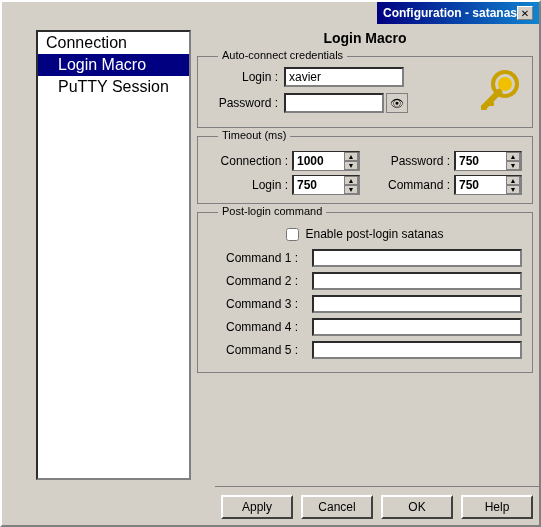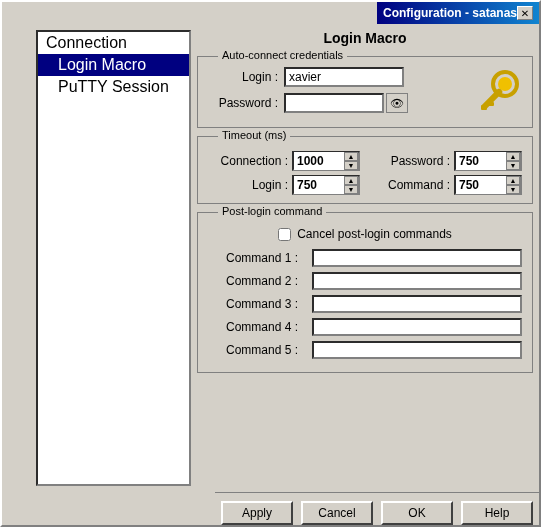--- a/index.html
+++ b/index.html
@@ -283,21 +283,21 @@
       background: white;
       font-size: 12px;
       padding: 1px 3px;
     }
 
     
     .bottom-bar {
       display: flex;
       justify-content: center;
       gap: 8px;
-      padding: 8px 6px 0 6px;
+      padding: 8px 6px 6px 6px;
       border-top: 1px solid #808080;
       background: #d4d0c8;
       flex-shrink: 0;
     }
 
     .btn {
       min-width: 72px;
       height: 24px;
       background: #d4d0c8;
       border: 2px solid;
@@ -412,21 +412,21 @@
               </div>
             </div>
           </div>
         </div>
       </div>
 
       <div class="group-box postlogin-group">
         <span class="group-label">Post-login command</span>
         <div class="postlogin-checkbox-row">
           <input type="checkbox" style="">
-          <span>Cancel post-login commands</span>
+          <span>Enable post-login satanas</span>
         </div>
         <div class="command-row">
           <span class="command-label">Command 1 :</span>
           <input class="command-input" type="text" style="">
         </div>
         <div class="command-row">
           <span class="command-label">Command 2 :</span>
           <input class="command-input" type="text" style="">
         </div>
         <div class="command-row">

